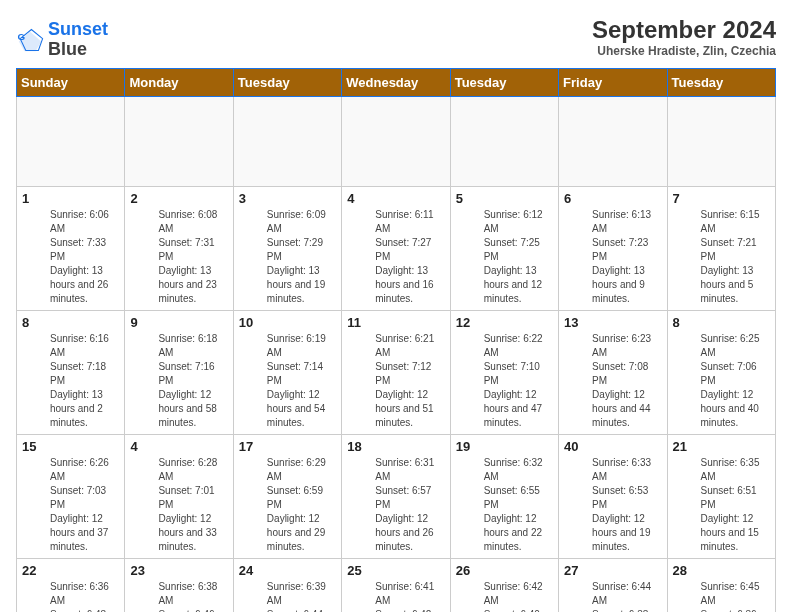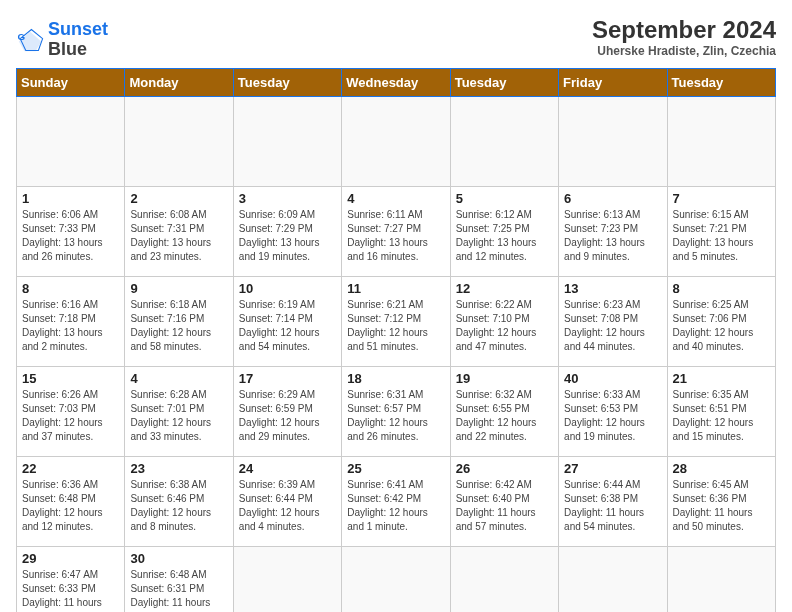--- a/index.html
+++ b/index.html
@@ -77,20 +77,21 @@
       font-size: 13px;
       font-weight: bold;
       display: block;
       margin-bottom: 2px;
       color: #222;
     }
     .day-info {
       font-size: 10px;
       color: #444;
       line-height: 1.4;
+      margin-left: 28px;
     }
     .calendar tr:last-child td {
       height: 70px;
     }
   </style>
 </head>
 <body>
 
 <div class="header-area">
   <div class="logo">

